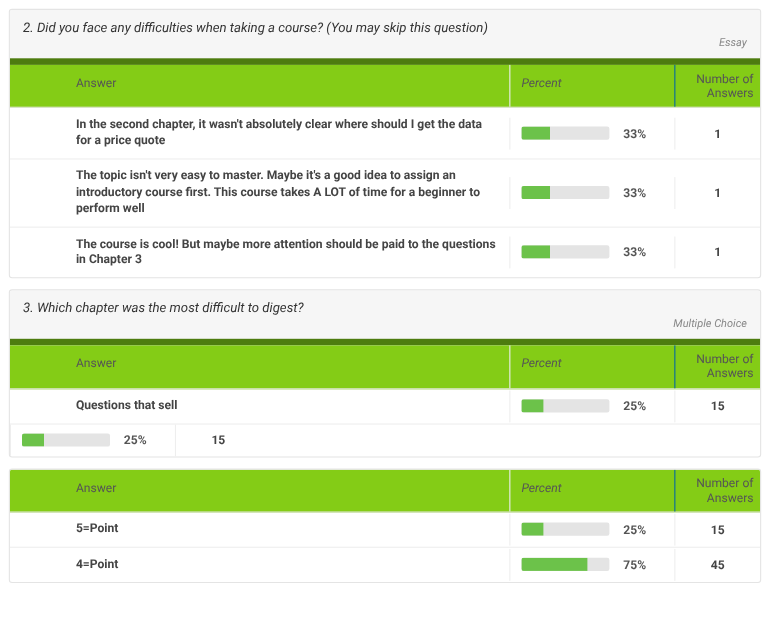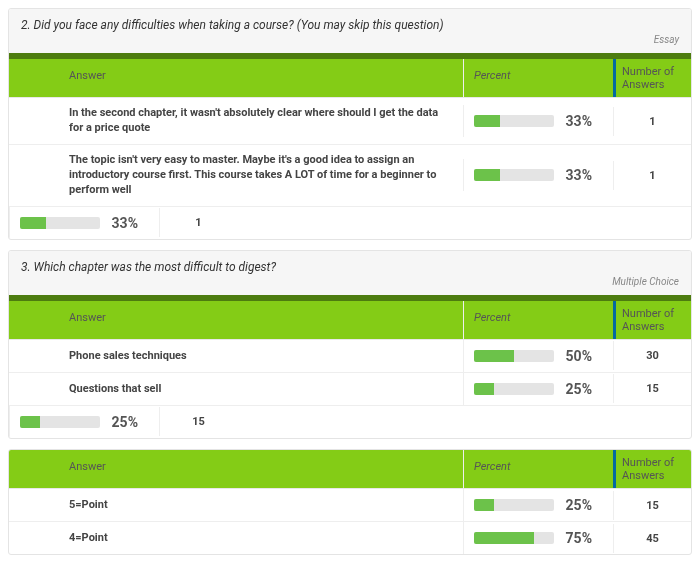--- a/index.html
+++ b/index.html
@@ -74,41 +74,41 @@
   }
   .col-num {
     flex: 0 0 78px;
     padding: 8px 6px;
     text-align: center;
     border-left: 1px solid #eee;
   }
   .col-num-h {
     flex: 0 0 78px;
     padding: 6px;
-    text-align: left;
+    text-align: right;
     line-height: 1.2;
-    border-left: 3px solid #0369a1;
+    border-left: 1px solid #0369a1;
   }
   .bar-wrap {
     flex: 1 1 auto;
     height: 12px;
     background: #e4e4e4;
     border-radius: 2px;
     overflow: hidden;
     max-width: 80px;
   }
   .bar-fill {
     height: 100%;
     background: #6cc24a;
   }
   .pct-label {
-    font-size: 14px;
+    font-size: 11px;
     color: #555;
     width: 30px;
-    text-align: right;
+    text-align: center;
   }
 </style>
 </head>
 <body>
 
 <div id="container">
     <div class="card">
       <div class="card-header">
         <div class="q-title">2. Did you face any difficulties when taking a course? (You may skip this question)</div>
         <div class="q-type">Essay</div>
@@ -132,48 +132,39 @@
         <div class="col-answer">The topic isn't very easy to master. Maybe it's a good idea to assign an introductory course first. This course takes A LOT of time for a beginner to perform well</div>
         <div class="col-percent">
           <div class="bar-wrap">
             <div class="bar-fill" style="width: 33%;"></div>
           </div>
           <div class="pct-label">33%</div>
         </div>
         <div class="col-num">1</div>
       </div>
       <div class="t-row">
+        <div class="col-answer">The course is cool! But maybe more attention should be paid to the questions in Chapter 3</div>
         <div class="col-percent">
           <div class="bar-wrap">
             <div class="bar-fill" style="width: 33%;"></div>
           </div>
           <div class="pct-label">33%</div>
         </div>
         <div class="col-num">1</div>
       </div>
     </div>
     <div class="card">
       <div class="card-header">
         <div class="q-title">3. Which chapter was the most difficult to digest?</div>
         <div class="q-type">Multiple Choice</div>
       </div>
       <div class="t-head">
         <div class="col-answer-h">Answer</div>
         <div class="col-percent-h">Percent</div>
         <div class="col-num-h">Number of Answers</div>
-      </div>
-      <div class="t-row">
-        <div class="col-answer">Phone sales techniques</div>
-        <div class="col-percent">
-          <div class="bar-wrap">
-            <div class="bar-fill" style="width: 50%;"></div>
-          </div>
-          <div class="pct-label">50%</div>
-        </div>
-        <div class="col-num">30</div>
       </div>
       <div class="t-row">
         <div class="col-answer">Questions that sell</div>
         <div class="col-percent">
           <div class="bar-wrap">
             <div class="bar-fill" style="width: 25%;"></div>
           </div>
           <div class="pct-label">25%</div>
         </div>
         <div class="col-num">15</div>

